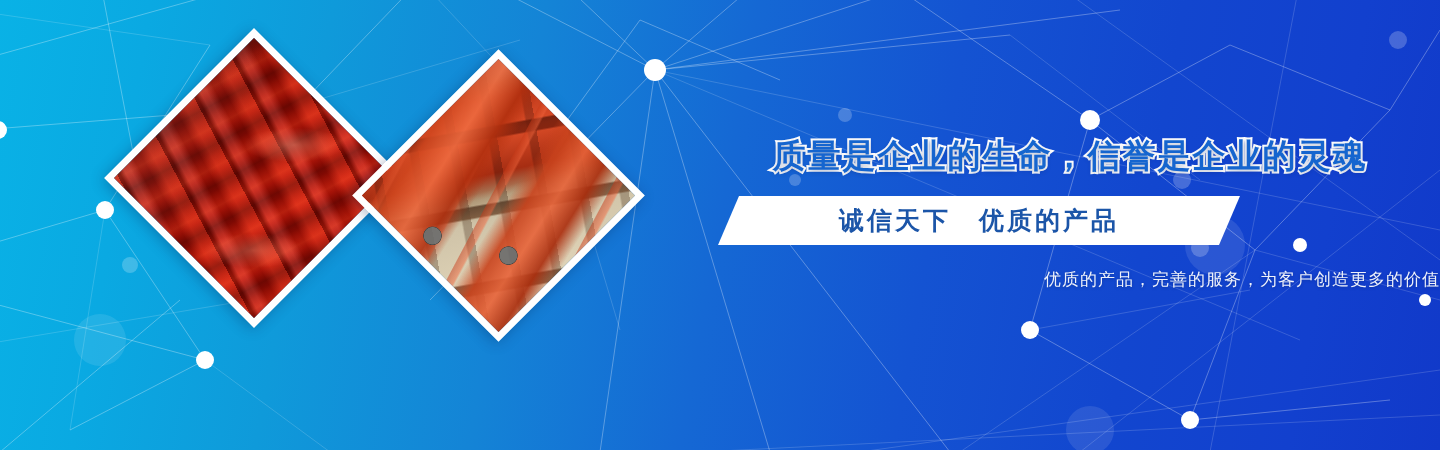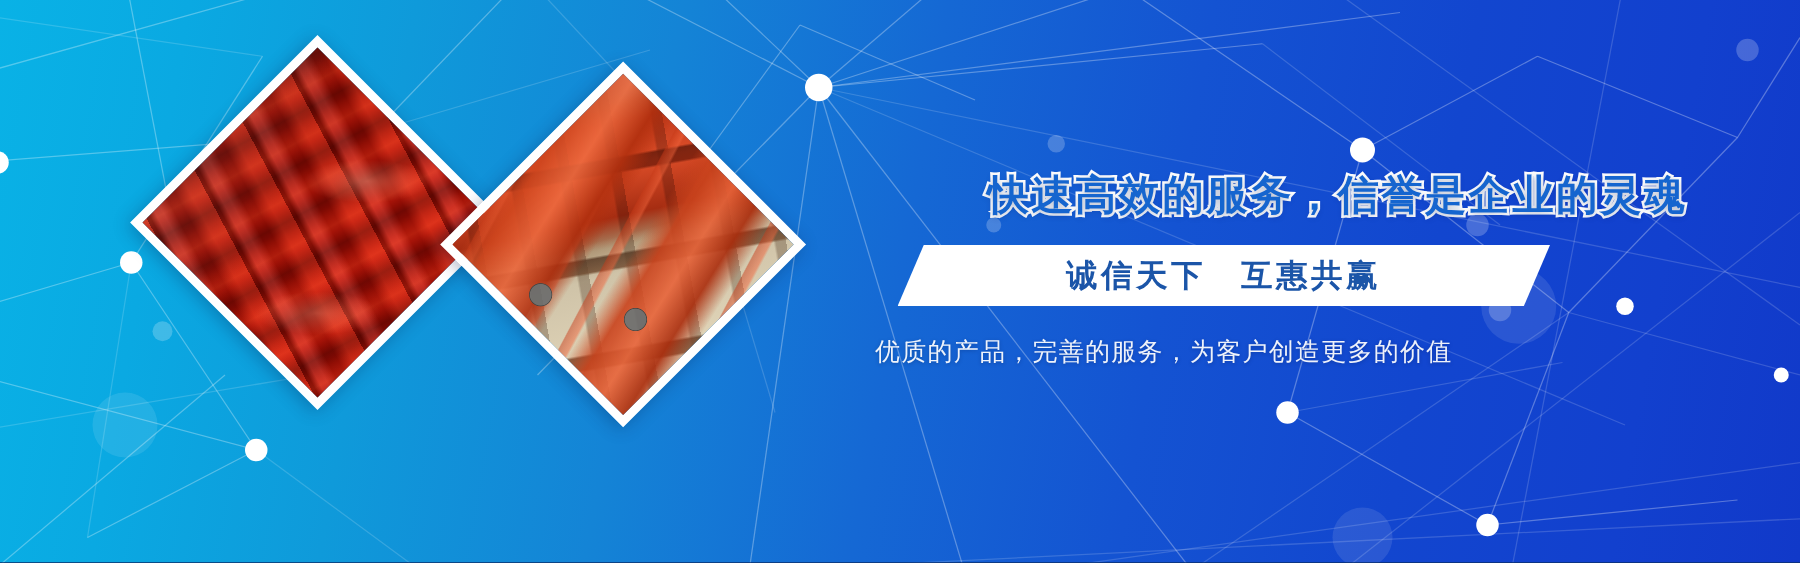--- a/index.html
+++ b/index.html
@@ -201,22 +201,22 @@
     font-weight: bold;
     letter-spacing: 3px;
     color: #1b55a8;
     white-space: pre;
   }
 
   .subline {
     position: absolute;
     left: 0;
     width: 740px;
-    text-align: left;
-    font-size: 20px;
+    text-align: right;
+    font-size: 17px;
     letter-spacing: 1px;
     color: rgba(255,255,255,.93);
     white-space: nowrap;
     text-shadow: 0 1px 3px rgba(5,28,85,.35);
   }
   #subline-1 { top: 268px; }
   #subline-2 { top: 303px; }
 </style>
 </head>
 <body>
@@ -308,22 +308,22 @@
   <div id="diamond-left" class="diamond">
     <div class="ph photo-shafts"></div>
   </div>
 
   <div id="diamond-right" class="diamond">
     <div class="ph photo-pallets"></div>
   </div>
 
   <div id="copy">
 
-    <div id="headline">快速高效的服务，信誉是企业的灵魂</div>
+    <div id="headline">质量是企业的生命，信誉是企业的灵魂</div>
 
     <div id="ribbon">
-      <div id="ribbon-text">诚信天下　互惠共赢</div>
+      <div id="ribbon-text">诚信天下　优质的产品</div>
     </div>
 
     <div id="subline-1" class="subline">优质的产品，完善的服务，为客户创造更多的价值</div>
   </div>
 
 </div>
 
 </body></html>

